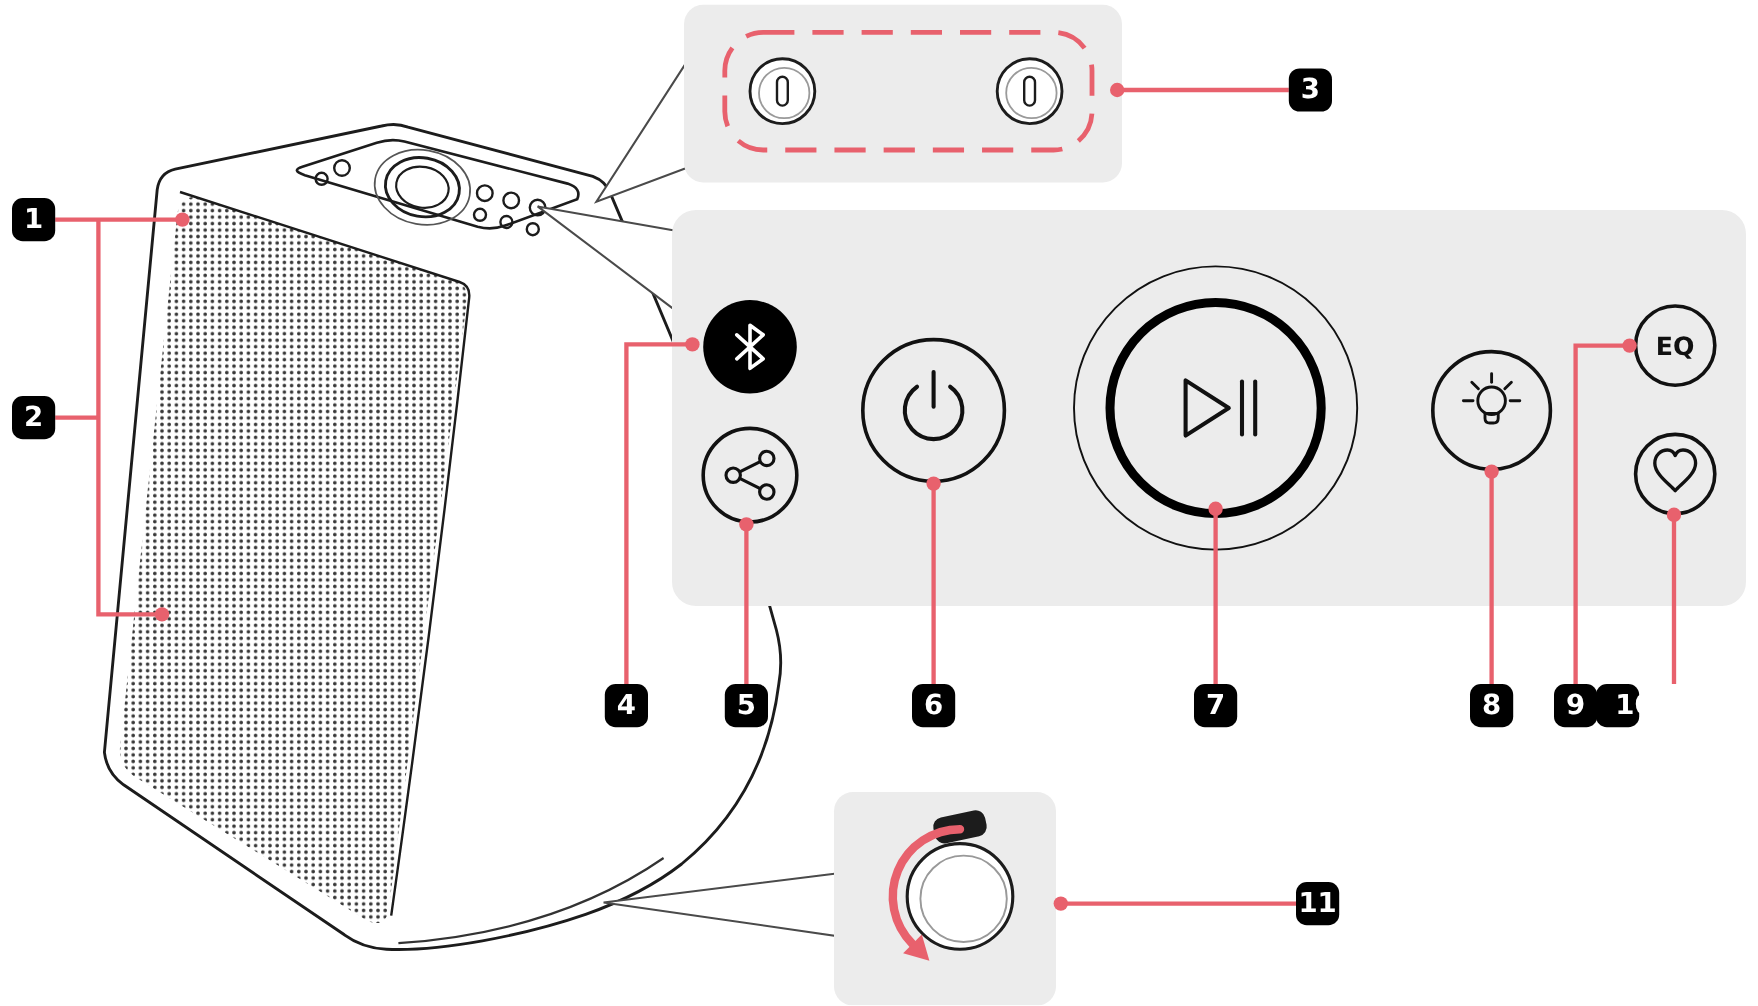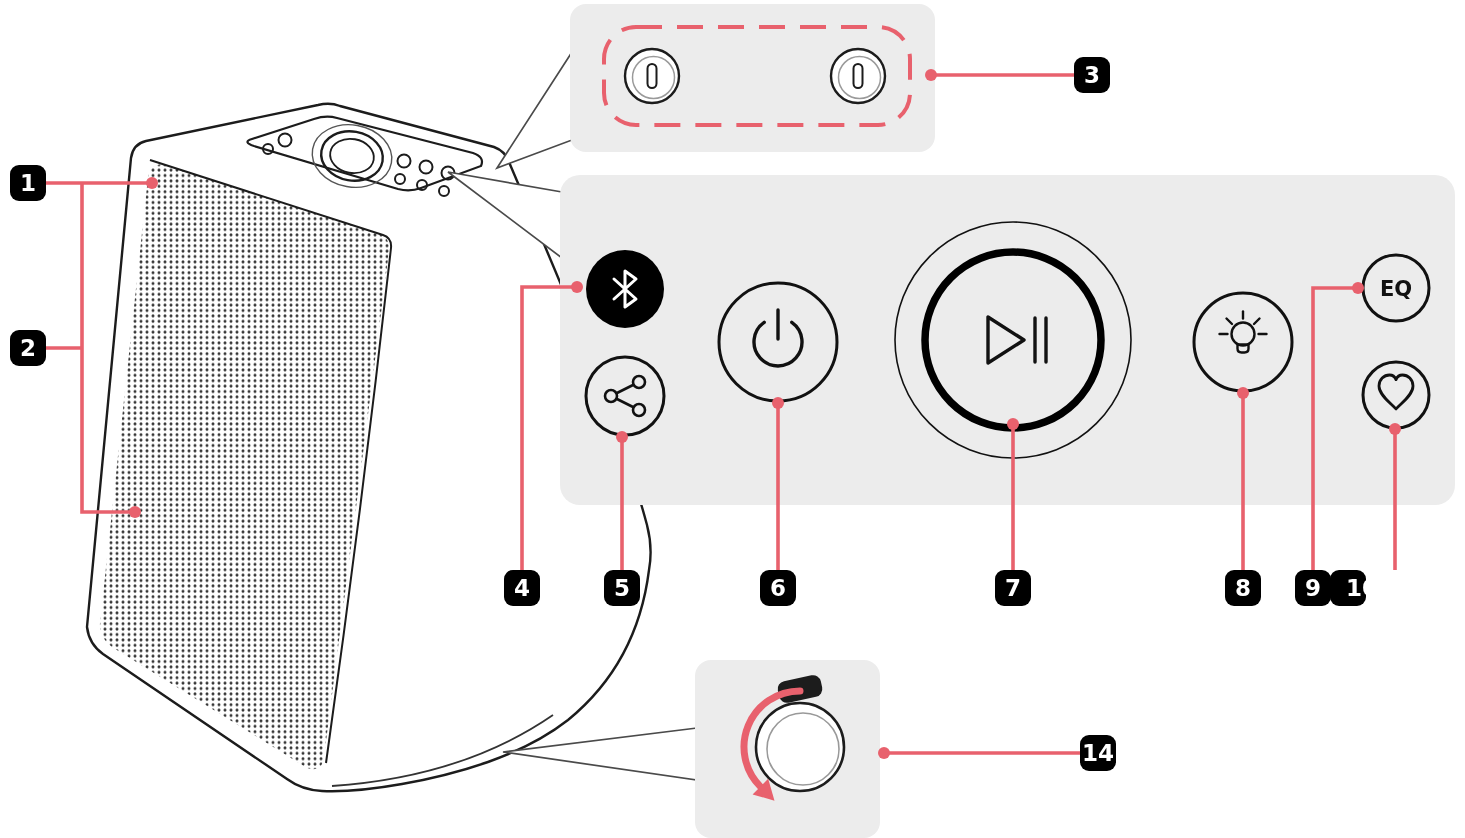--- a/index.html
+++ b/index.html
@@ -180,15 +180,15 @@
 <div class="callout-label" style="left:10px;  top:165px;">1</div>
 <div class="callout-label" style="left:10px;  top:330px;">2</div>
 <div class="callout-label" style="left:1074px;top:57px;">3</div>
 <div class="callout-label" style="left:504px; top:570px;">4</div>
 <div class="callout-label" style="left:604px; top:570px;">5</div>
 <div class="callout-label" style="left:760px; top:570px;">6</div>
 <div class="callout-label" style="left:995px; top:570px;">7</div>
 <div class="callout-label" style="left:1225px;top:570px;">8</div>
 <div class="callout-label" style="left:1295px;top:570px;">9</div>
 <div class="callout-label" style="left:1330px;top:570px;padding-left:28px;">10</div>
-<div class="callout-label" style="left:1080px;top:735px;">14</div>
+<div class="callout-label" style="left:1080px;top:735px;">11</div>
 
 </div>
 
 </body></html>

